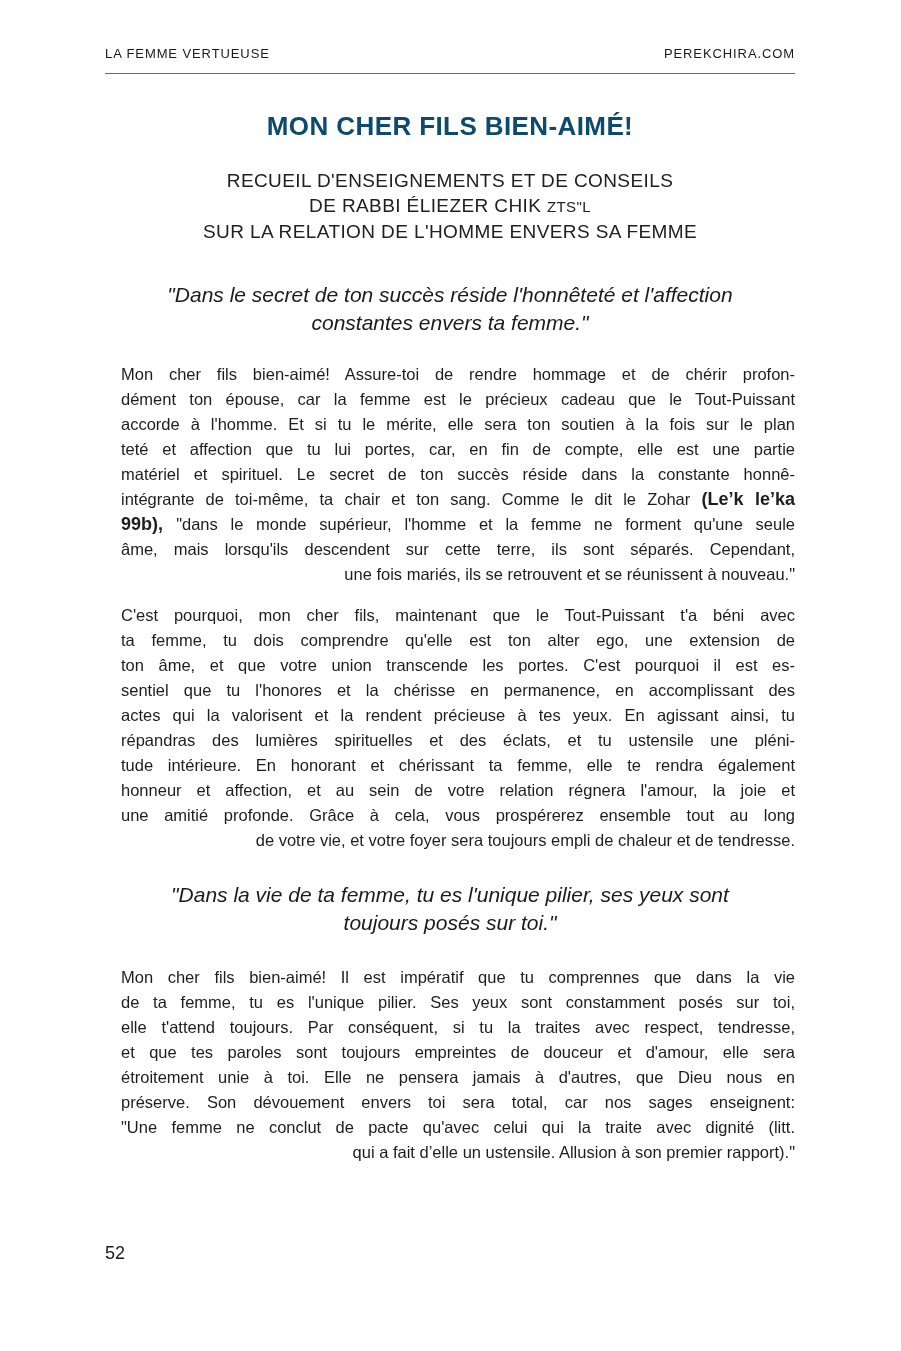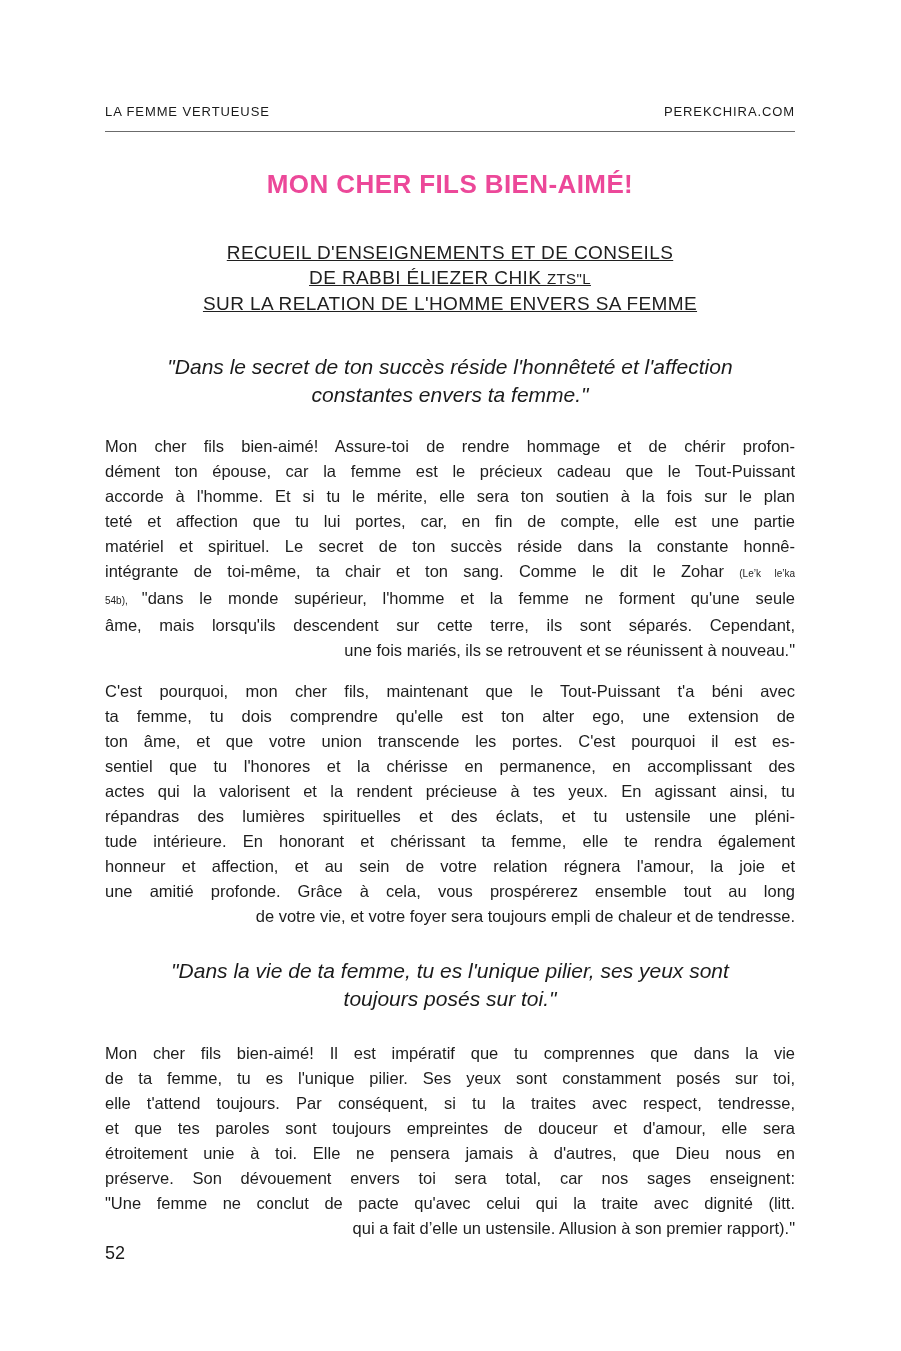--- a/index.html
+++ b/index.html
@@ -9,71 +9,70 @@
     height: 1351px;
     box-sizing: border-box;
     margin: 0 auto;
     background: #ffffff;
     padding: 0 106px 0 105px;
     overflow: hidden;
     font-family: "Liberation Sans", "DejaVu Sans", sans-serif;
     color: #1d1d1d;
   }
   .running-head {
-    padding-top: 105px;
+    padding-top: 47px;
     display: flex;
     justify-content: space-between;
     align-items: baseline;
     font-size: 13px;
     line-height: 14px;
     letter-spacing: 0.9px;
     color: #1a1a1a;
   }
   .rule {
     border: 0;
     border-top: 1px solid #6b6b6b;
     margin: 12px 0 0 0;
   }
   .chapter-title {
     margin: 36px 0 0 0;
     text-align: center;
     font-size: 26px;
     line-height: 32px;
     font-weight: 700;
     letter-spacing: 0.4px;
-    color: #ec4899;
+    color: #0c4a6e;
   }
   .chapter-subtitle {
-    margin-top: 40px;
+    margin-top: 26px;
     text-align: center;
     font-size: 19px;
     line-height: 25px;
     font-weight: 400;
     letter-spacing: 0.4px;
     color: #202020;
-    text-decoration: underline;
   }
   .honorific { font-size: 15px; }
   .quote {
     text-align: center;
     font-style: italic;
     font-weight: 500;
     font-size: 21px;
     line-height: 28px;
     color: #1b1b1b;
   }
   .quote.q1 { margin-top: 37px; }
   .quote.q2 { margin-top: 28px; }
-  .para { font-size: 16.5px; line-height: 25px; color: #1d1d1d; }
+  .para { font-size: 16.5px; line-height: 25px; color: #1d1d1d; margin-left: 16px; }
   .para.p1 { margin-top: 25px; }
   .para.p2 { margin-top: 16px; }
   .para.p3 { margin-top: 28px; }
   .bline { text-align: justify; text-align-last: justify; }
   .bline.last { text-align: right; text-align-last: auto; }
-  .cite { font-size: 10px; }
+  .cite { font-size: 18px; font-weight: bold; }
   .page-number {
     position: absolute;
     left: 105px;
     top: 1245px;
     font-size: 18px;
     line-height: 17px;
     color: #1a1a1a;
   }
 </style>
 </head>
@@ -101,21 +100,21 @@
     <div>constantes envers ta femme."</div>
   </div>
 
   <div class="para p1">
     <div class="bline">Mon cher fils bien-aimé! Assure-toi de rendre hommage et de chérir profon-</div>
     <div class="bline">dément ton épouse, car la femme est le précieux cadeau que le Tout-Puissant</div>
     <div class="bline">accorde à l'homme. Et si tu le mérite, elle sera ton soutien à la fois sur le plan</div>
     <div class="bline">teté et affection que tu lui portes, car, en fin de compte, elle est une partie</div>
     <div class="bline">matériel et spirituel. Le secret de ton succès réside dans la constante honnê-</div>
     <div class="bline"><span>intégrante de toi-même, ta chair et ton sang. Comme le dit le Zohar </span><span class="cite">(Le’k le’ka</span></div>
-    <div class="bline"><span class="cite">54b), </span><span>"dans le monde supérieur, l'homme et la femme ne forment qu'une seule</span></div>
+    <div class="bline"><span class="cite">99b), </span><span>"dans le monde supérieur, l'homme et la femme ne forment qu'une seule</span></div>
     <div class="bline">âme, mais lorsqu'ils descendent sur cette terre, ils sont séparés. Cependant,</div>
     <div class="bline last">une fois mariés, ils se retrouvent et se réunissent à nouveau."</div>
   </div>
 
   <div class="para p2">
     <div class="bline">C'est pourquoi, mon cher fils, maintenant que le Tout-Puissant t'a béni avec</div>
     <div class="bline">ta femme, tu dois comprendre qu'elle est ton alter ego, une extension de</div>
     <div class="bline">ton âme, et que votre union transcende les portes. C'est pourquoi il est es-</div>
     <div class="bline">sentiel que tu l'honores et la chérisse en permanence, en accomplissant des</div>
     <div class="bline">actes qui la valorisent et la rendent précieuse à tes yeux. En agissant ainsi, tu</div>

